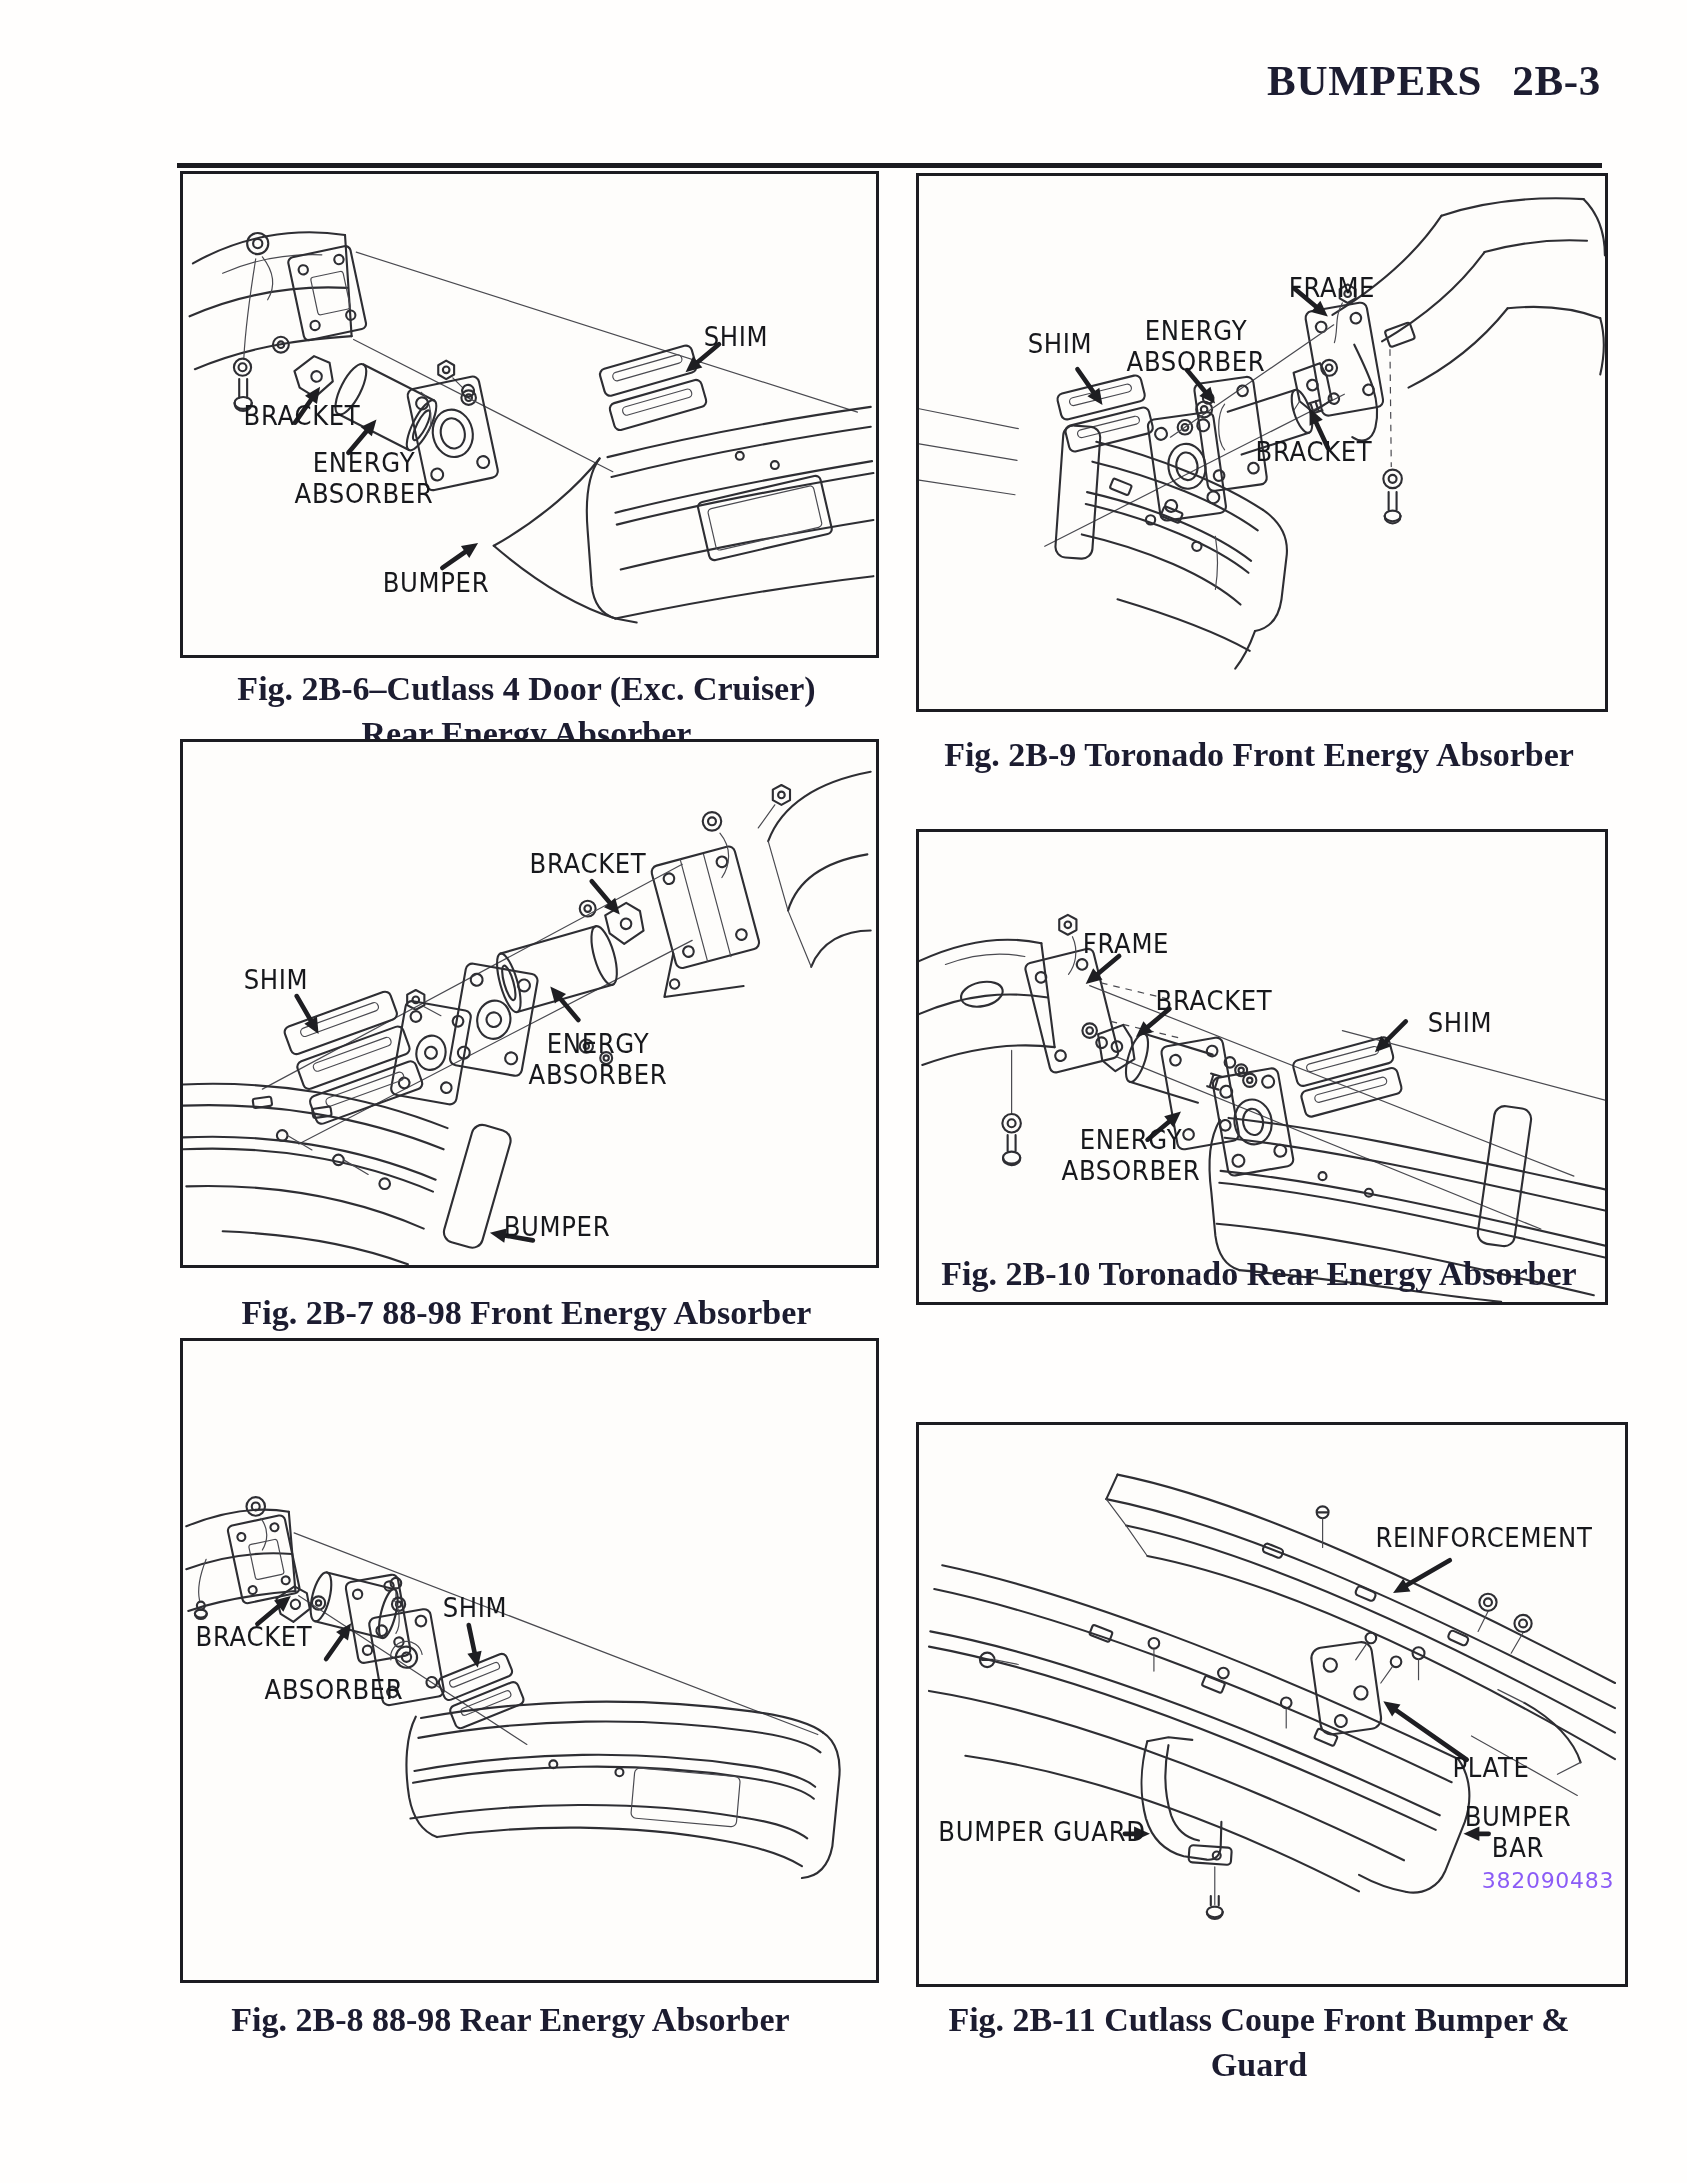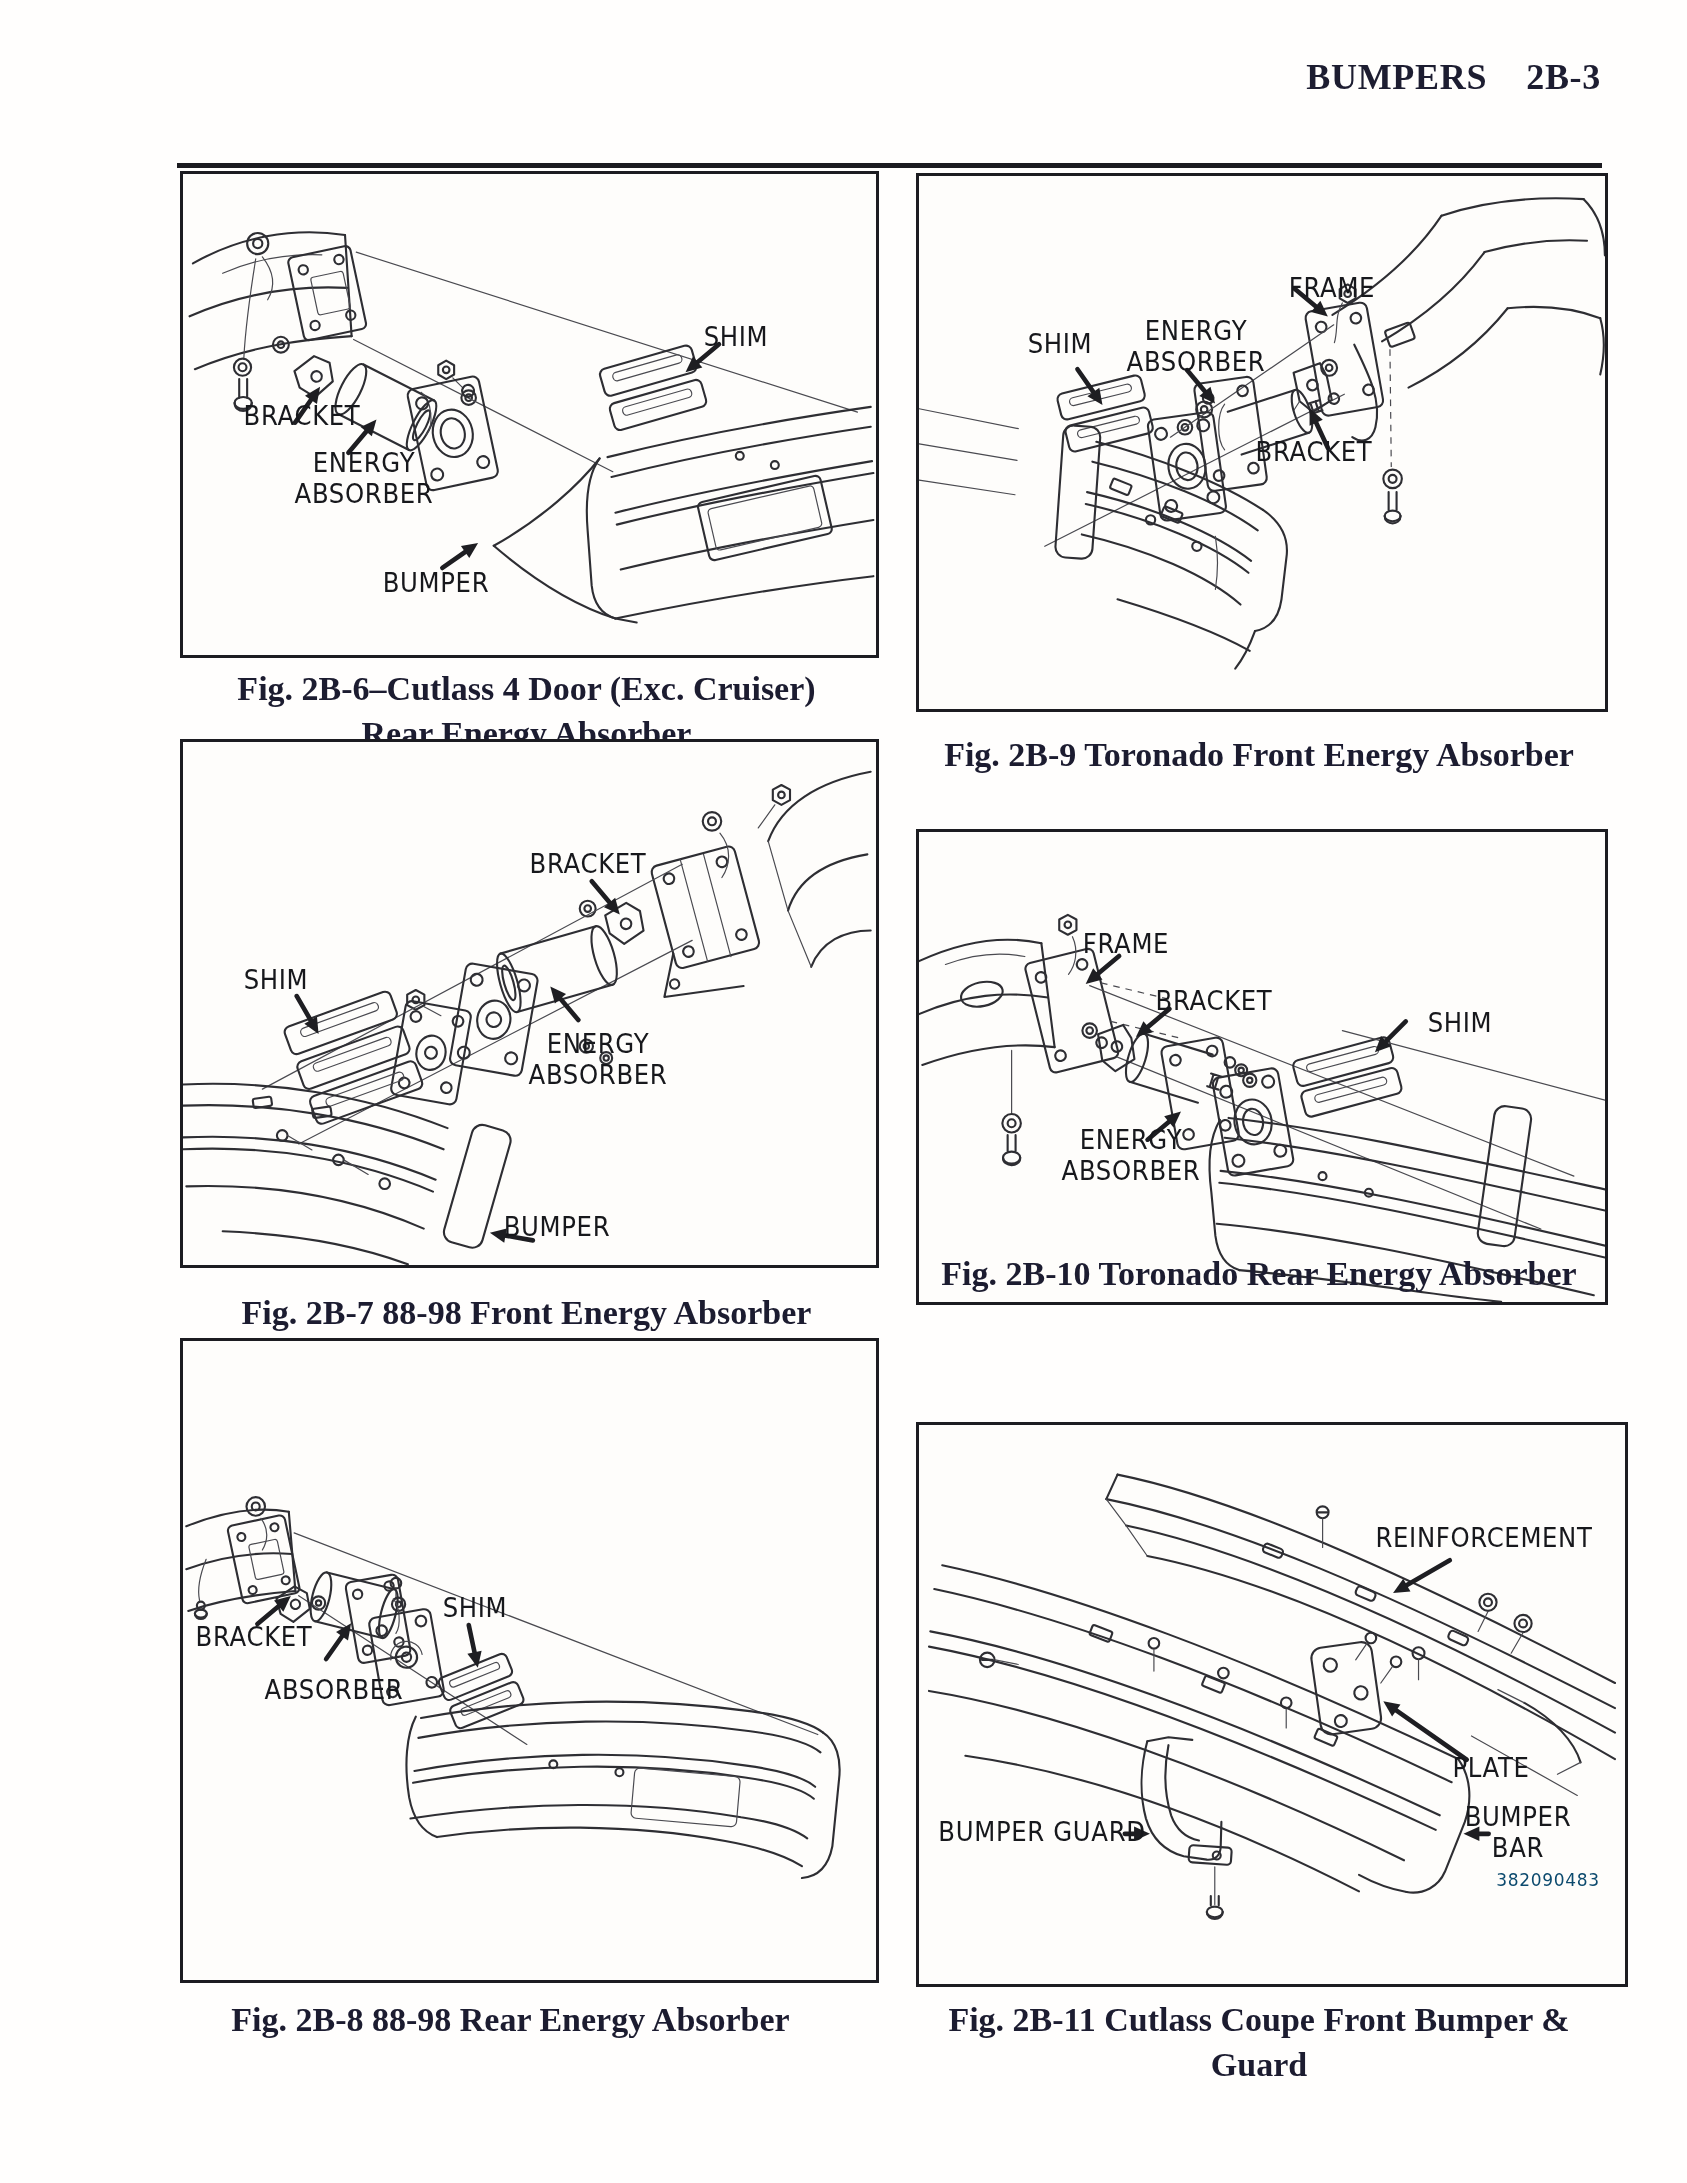--- a/index.html
+++ b/index.html
@@ -1,27 +1,27 @@
 <!DOCTYPE html>
 <html style="font-size:10.6px"><head>
 <meta charset="utf-8">
 <style>
   html,body{margin:0;padding:0;background:#ffffff;}
   #page{position:relative;width:1687px;height:2183px;background:#fffefd;overflow:hidden;
         font-family:"Liberation Sans",sans-serif;}
-  .hdr{position:absolute;top:56px;right:86px;display:flex;gap:39px;
-       font-family:"Liberation Serif",serif;font-weight:bold;font-size:36px;color:#1d1d31;letter-spacing:0.7px;}
+  .hdr{position:absolute;top:56px;right:86px;display:flex;gap:30px;
+       font-family:"Liberation Serif",serif;font-weight:bold;font-size:43px;color:#1d1d31;letter-spacing:0.7px;}
   .rule{position:absolute;left:177px;top:163px;width:1425px;height:4.6px;background:#1b1b20;}
   .fig{position:absolute;border:3.3px solid #1c1c21;background:#fefdfb;}
   .fig svg{position:absolute;left:0;top:0;width:100%;height:100%;}
   .lbl{position:absolute;transform:translate(-50%,-50%) scaleX(.92);
        font-family:"DejaVu Sans",sans-serif;font-weight:500;font-size:26.5px;letter-spacing:0.7px;
        color:#17181c;white-space:pre-line;text-align:center;line-height:1.18;}
   .pn{position:absolute;transform:translate(-50%,-50%);font-family:"DejaVu Sans",sans-serif;
-      font-size:17px;color:#0c4a6e;letter-spacing:0.7px;}
+      font-size:22px;color:#8b5cf6;letter-spacing:0.7px;}
   .cap{position:absolute;font-family:"Liberation Serif",serif;font-weight:bold;font-size:34px;
        color:#1c1c30;text-align:center;white-space:pre-line;line-height:1.32;}
   .s{fill:none;stroke:#2e2e33;stroke-width:3.2;stroke-linecap:round;stroke-linejoin:round;}
   .t{fill:none;stroke:#4a4a50;stroke-width:1.8;stroke-linecap:round;stroke-linejoin:round;}
   .d{fill:none;stroke:#4a4a50;stroke-width:1.8;stroke-dasharray:10 9;}
   .arrow line{stroke:#1e1e22;stroke-width:7;stroke-linecap:round;}
   .arrow polygon{fill:#1e1e22;stroke:none;}
 </style>
 </head>
 <body>

